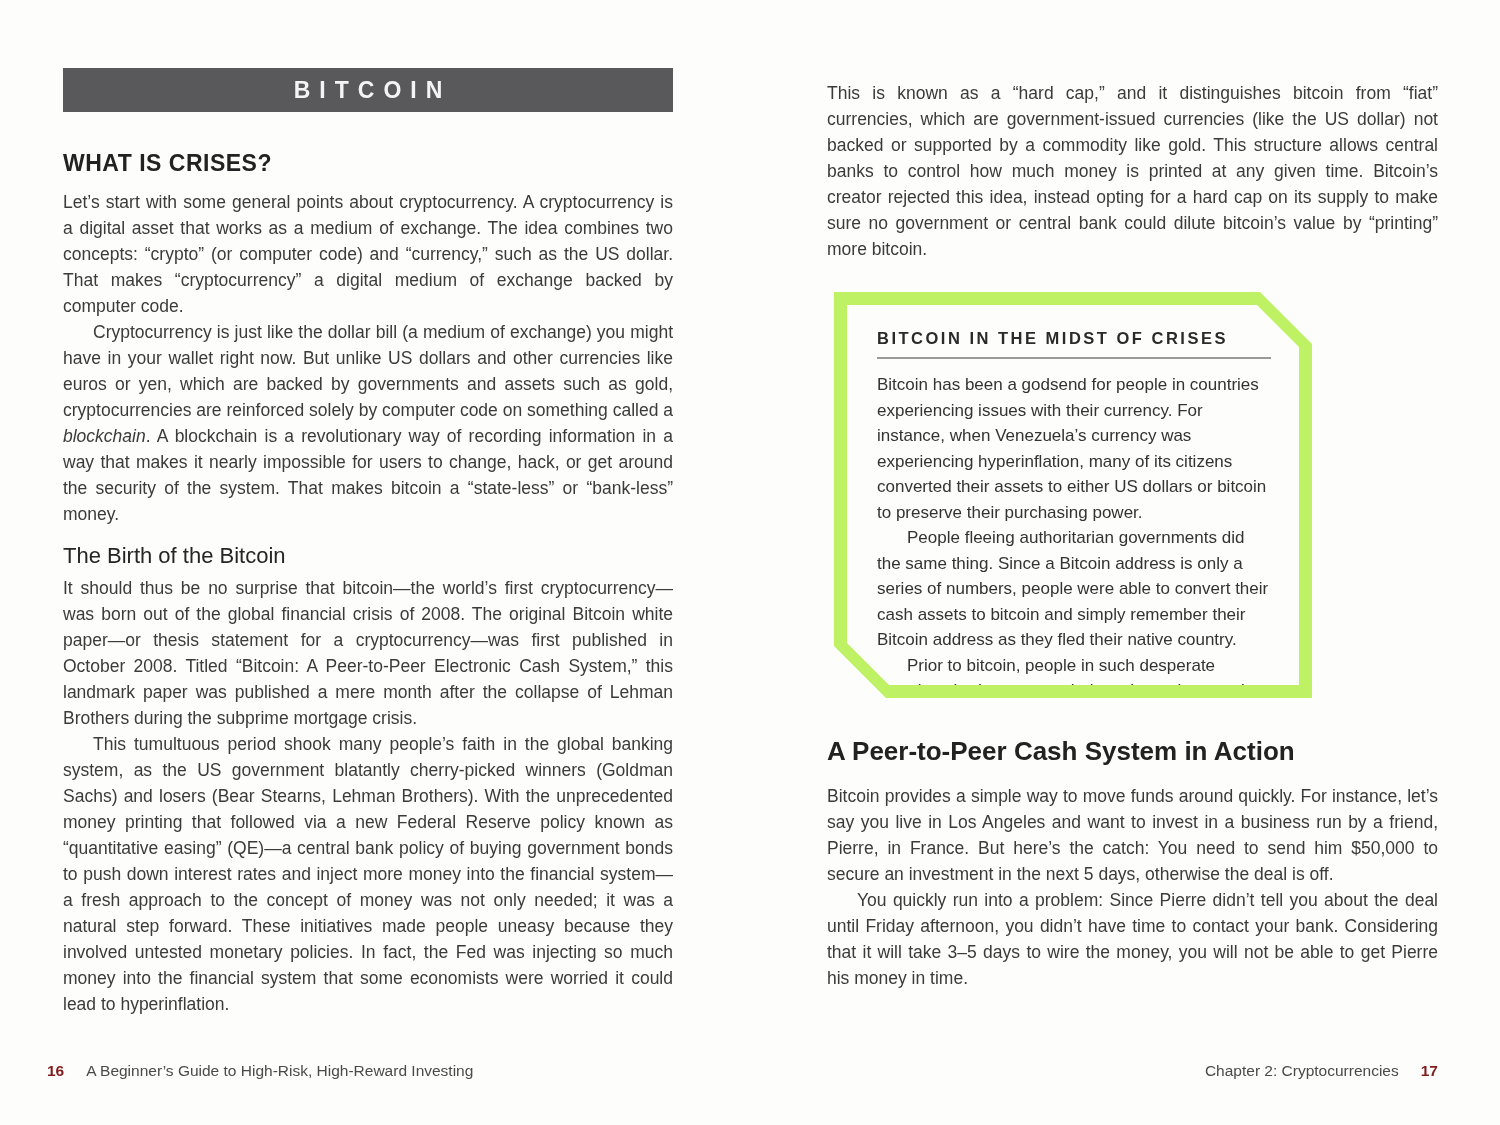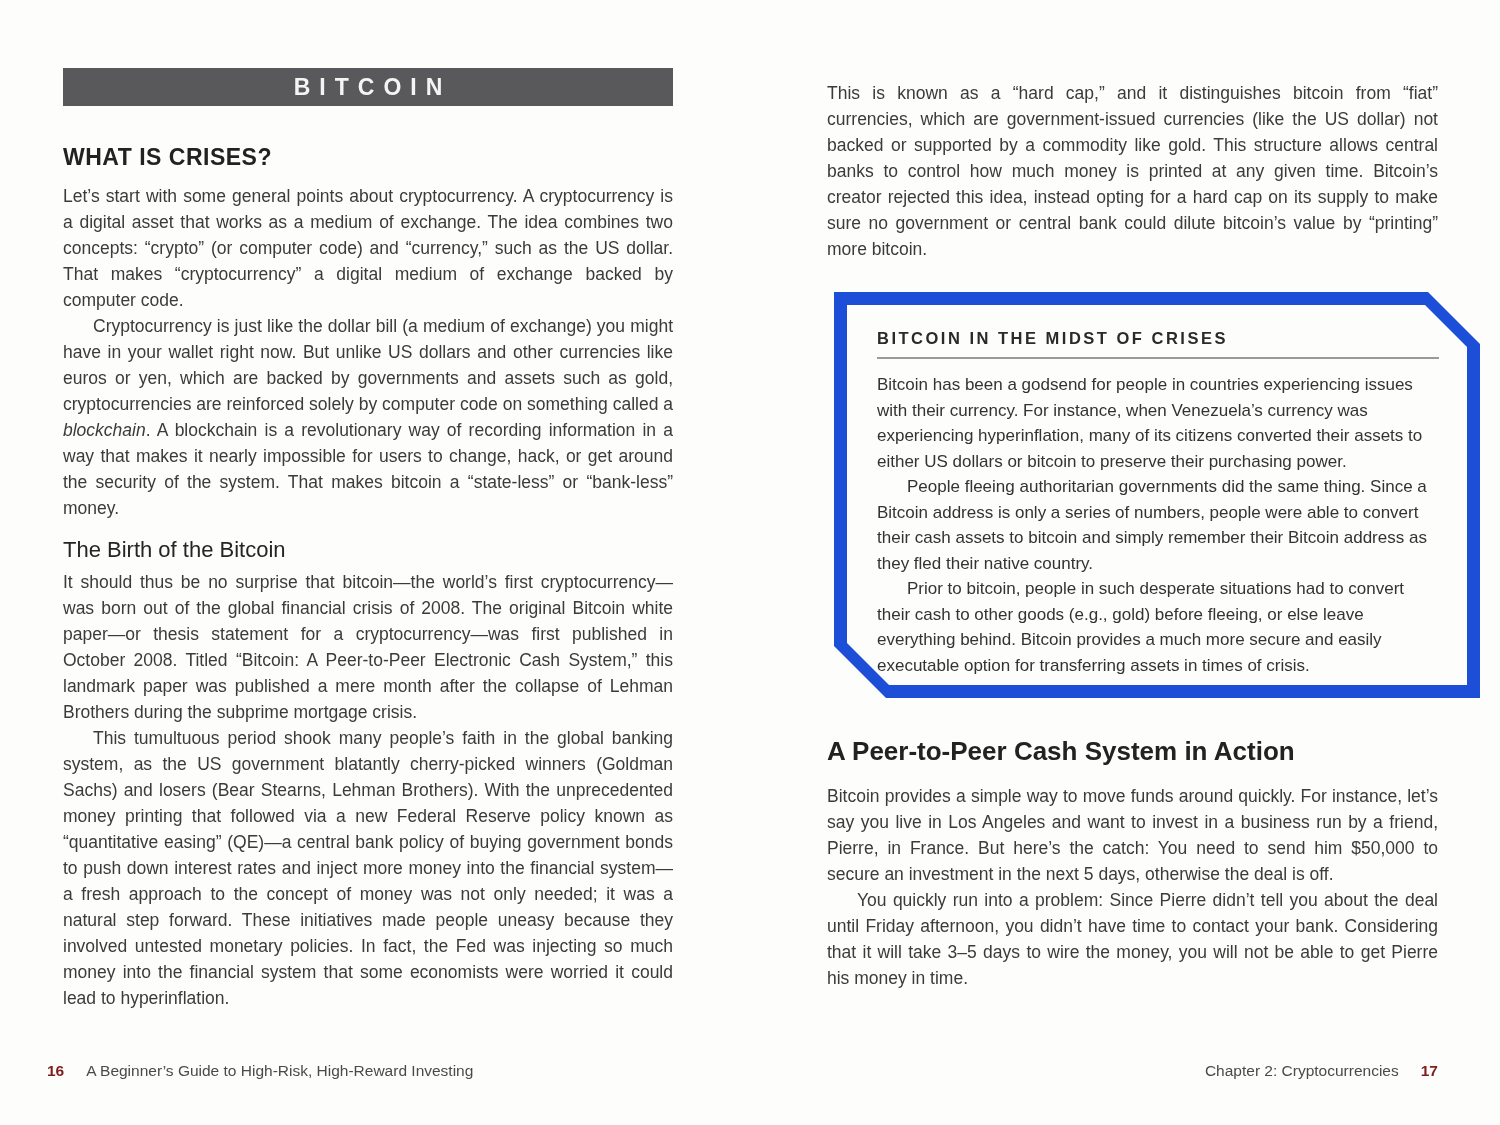--- a/index.html
+++ b/index.html
@@ -12,21 +12,21 @@
   }
   .spread { position: relative; width: 1500px; height: 1125px; }
 
   .page { position: absolute; top: 0; }
   .page-left  { left: 63px;  width: 610px; }
   .page-right { left: 827px; width: 611px; }
 
   
   .chapter-banner {
     margin-top: 68px;
-    height: 38px;
+    height: 44px;
     background: #59595b;
     color: #f4f4f4;
     display: flex; align-items: center; justify-content: center;
     font-size: 23px; font-weight: bold;
     letter-spacing: 9px;
     text-indent: 9px;
   }
   h1.section-heading {
     margin-top: 38px;
     font-size: 23px; font-weight: bold; color: #222;
@@ -43,22 +43,22 @@
     color: #3b3b3b;
   }
   .body-text p.indent { text-indent: 30px; }
   .body-text { margin-top: 12px; }
   .page-right .body-text { margin-top: 16px; }
 
   
   .callout-outer {
     position: relative;
     margin: 30px 0 0 7px;
-    width: 646px; height: 406px;
-    background: #1d4ed8;
+    width: 478px; height: 406px;
+    background: #bef264;
     clip-path: polygon(0 0, calc(100% - 52px) 0, 100% 52px, 100% 100%, 52px 100%, 0 calc(100% - 52px));
   }
   .callout-inner {
     position: absolute;
     left: 13px; top: 13px; right: 13px; bottom: 13px;
     background: #fdfdfc;
     clip-path: polygon(0 0, calc(100% - 42px) 0, 100% 42px, 100% 100%, 42px 100%, 0 calc(100% - 42px));
     padding: 24px 28px 0 30px;
   }
   .callout-title {

